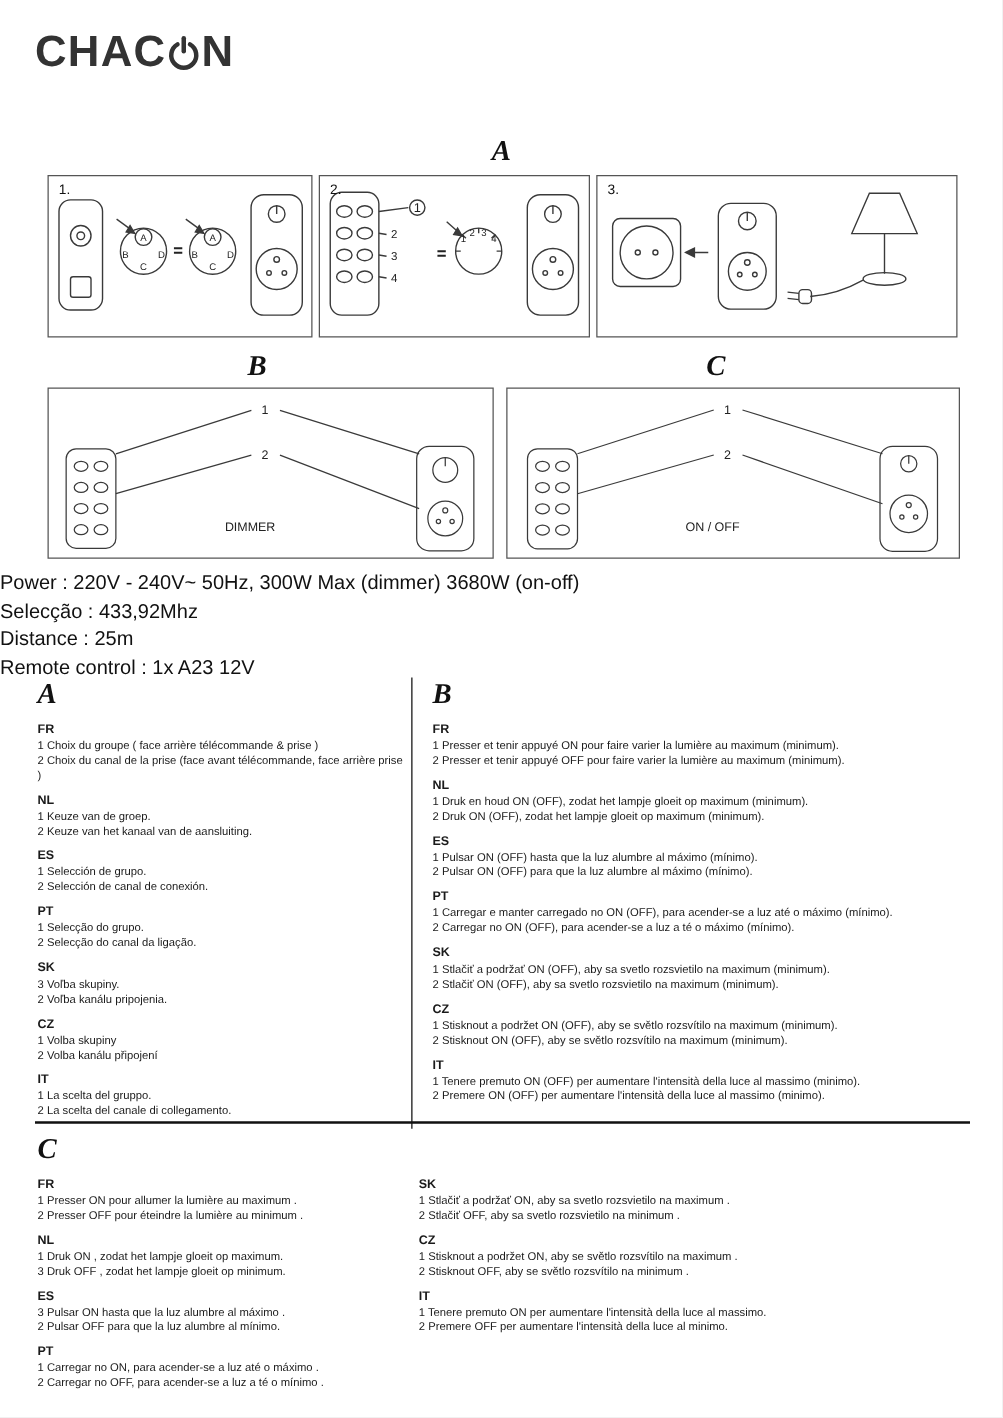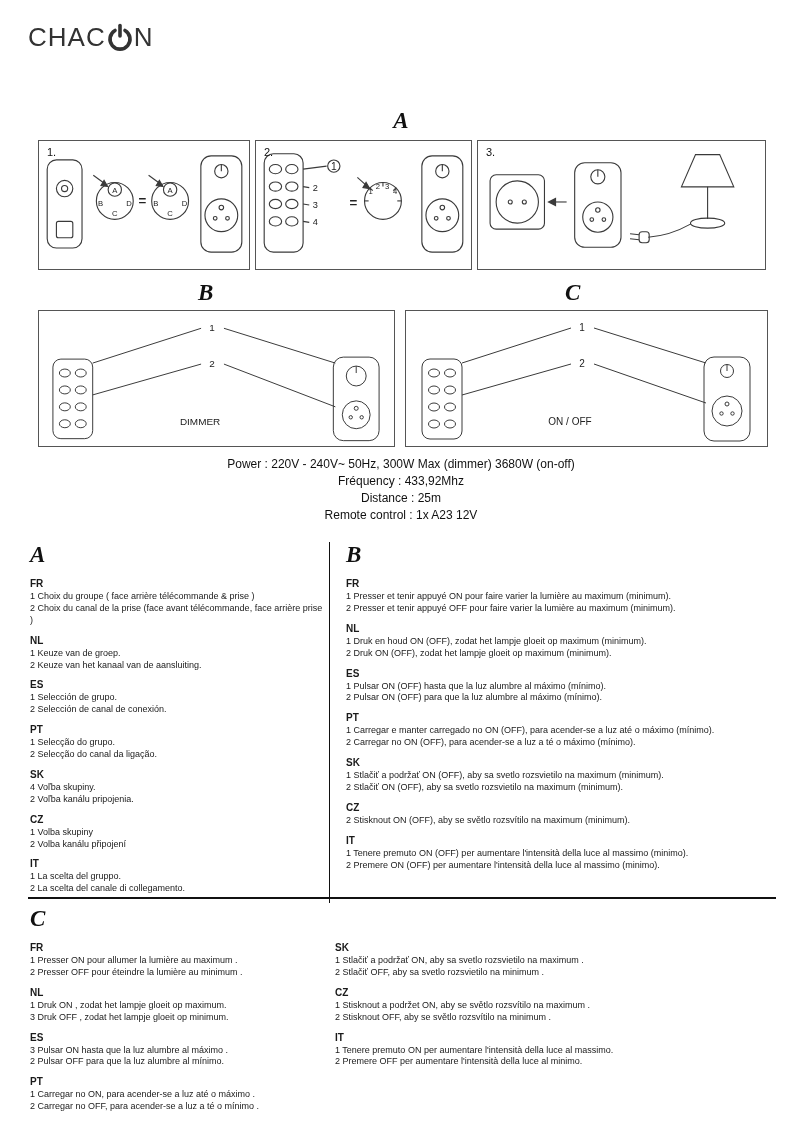--- a/index.html
+++ b/index.html
@@ -1,20 +1,20 @@
 <!DOCTYPE html>
 <html><head>
 <meta charset="utf-8">
 <style>
   html,body{margin:0;padding:0;background:#e8e8e8;}
   .page{position:relative;width:802px;height:1134px;background:#ffffff;margin:0 auto;
         font-family:"Liberation Sans",sans-serif;color:#1a1a1a;overflow:hidden;}
   
   .logo{position:absolute;left:28px;top:22px;display:flex;align-items:center;
-        font-weight:normal;font-size:26px;letter-spacing:1px;color:#333;}
+        font-weight:bold;font-size:35px;letter-spacing:1px;color:#333;}
   .logo .o-ico{display:inline-block;width:26px;height:30px;margin:0 1px;}
   .ref{position:absolute;left:36px;top:80px;font-size:9.5px;color:#111;}
   
   .big-letter{font-family:"Liberation Serif",serif;font-style:italic;font-weight:bold;
               font-size:23px;color:#111;}
   .title-a{position:absolute;top:108px;left:0;width:100%;text-align:center;}
   .title-b{position:absolute;top:280px;left:198px;}
   .title-c{position:absolute;top:280px;left:565px;}
   
   .row-a{position:absolute;left:38px;top:140px;width:728px;height:130px;display:flex;gap:5px;}
@@ -23,22 +23,22 @@
   .b1{width:212px;} .b2{width:217px;} .b3{flex:1;}
   .bB{width:357px;} .bC{flex:1;}
   .step-lbl{position:absolute;top:5px;left:8px;font-size:11px;color:#111;z-index:2;}
   .dbox svg{display:block;width:100%;height:100%;}
   .diag text{font-family:"Liberation Sans",sans-serif;font-size:9px;fill:#222;text-anchor:middle;}
   .diag text.sm{font-size:7.5px;}
   .diag text.eq{font-size:13px;font-weight:bold;}
   .diag text.lbl{font-size:10px;}
   .diag text.co{font-size:10px;}
   
-  .specs{position:absolute;top:456px;left:0;width:100%;text-align:center;
-         font-size:12px;line-height:1.42;color:#111;}
+  .specs{position:absolute;top:456px;left:0;width:100%;
+         font-size:16px;line-height:1.42;color:#111;}
   
   .instr{position:absolute;top:542px;left:30px;width:746px;display:flex;}
   .colA{width:300px;border-right:1.5px solid #111;min-height:352px;box-sizing:border-box;padding-right:4px;}
   .colB{flex:1;padding-left:16px;}
   .sec-title{margin:0 0 10px 0;}
   .lb{margin-bottom:8px;}
   .lg{font-weight:bold;font-size:10px;margin-bottom:2px;}
   .ln{font-size:9px;line-height:1.32;}
   
   .rule{position:absolute;top:897px;left:28px;width:748px;border-top:2px solid #111;}
@@ -240,21 +240,21 @@
         </g>
         <text class="co" x="174" y="20">1</text>
         <text class="co" x="174" y="56">2</text>
         <text class="lbl" x="162" y="114">ON / OFF</text>
       </svg>
     </div>
   </div>
 
   <div class="specs">
     <div>Power : 220V - 240V~ 50Hz, 300W Max (dimmer)  3680W (on-off)</div>
-    <div>Fréquency : 433,92Mhz</div>
+    <div>Selecção : 433,92Mhz</div>
     <div>Distance : 25m</div>
     <div>Remote control : 1x A23  12V</div>
   </div>
 
   <div class="instr">
     <div class="colA">
       <div class="big-letter sec-title">A</div>
 
       <div class="lb">
         <div class="lg">FR</div>
@@ -271,21 +271,21 @@
         <div class="ln">1 Selección de grupo.</div>
         <div class="ln">2 Selección de canal de conexión.</div>
       </div>
       <div class="lb">
         <div class="lg">PT</div>
         <div class="ln">1 Selecção do grupo.</div>
         <div class="ln">2 Selecção do canal da ligação.</div>
       </div>
       <div class="lb">
         <div class="lg">SK</div>
-        <div class="ln">4 Voľba skupiny.</div>
+        <div class="ln">3 Voľba skupiny.</div>
         <div class="ln">2 Voľba kanálu pripojenia.</div>
       </div>
       <div class="lb">
         <div class="lg">CZ</div>
         <div class="ln">1 Volba skupiny</div>
         <div class="ln">2 Volba kanálu připojení</div>
       </div>
       <div class="lb">
         <div class="lg">IT</div>
         <div class="ln">1 La scelta del gruppo.</div>
@@ -316,20 +316,21 @@
         <div class="ln">1 Carregar e manter carregado no ON (OFF), para acender-se a luz até o máximo (mínimo).</div>
         <div class="ln">2 Carregar no ON (OFF), para acender-se a luz a té o máximo (mínimo).</div>
       </div>
       <div class="lb">
         <div class="lg">SK</div>
         <div class="ln">1 Stlačiť a podržať ON (OFF), aby sa svetlo rozsvietilo na maximum (minimum).</div>
         <div class="ln">2 Stlačiť ON (OFF), aby sa svetlo rozsvietilo na maximum (minimum).</div>
       </div>
       <div class="lb">
         <div class="lg">CZ</div>
+        <div class="ln">1 Stisknout a podržet ON (OFF), aby se světlo rozsvítilo na maximum (minimum).</div>
         <div class="ln">2 Stisknout ON (OFF), aby se světlo rozsvítilo na maximum (minimum).</div>
       </div>
       <div class="lb">
         <div class="lg">IT</div>
         <div class="ln">1 Tenere premuto ON (OFF) per aumentare l'intensità della luce al massimo (minimo).</div>
         <div class="ln">2 Premere ON (OFF) per aumentare l'intensità della luce al massimo (minimo).</div>
       </div>
     </div>
   </div>
 

